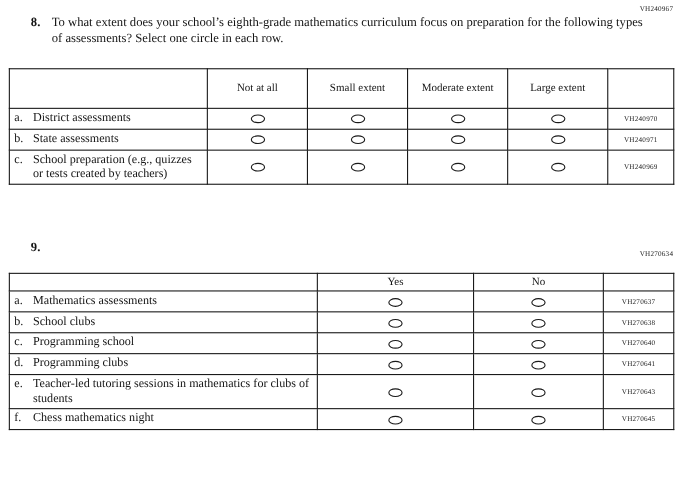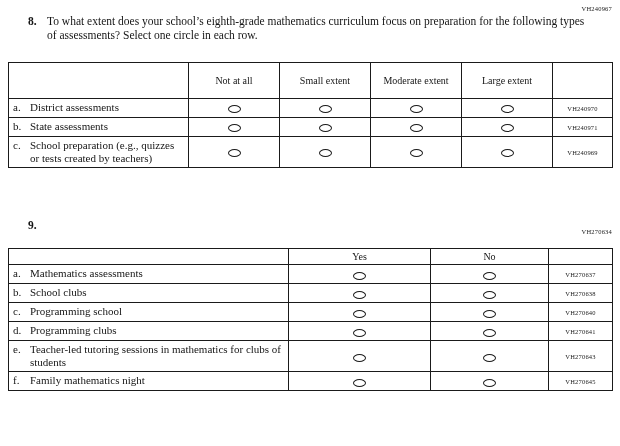--- a/index.html
+++ b/index.html
@@ -240,21 +240,21 @@
             </div>
           </td>
           <td class="answer-cell"><span class="oval"></span></td>
           <td class="answer-cell"><span class="oval"></span></td>
           <td class="code-cell">VH270643</td>
         </tr>
         <tr>
           <td class="label-cell">
             <div class="label-inner">
               <span class="row-letter">f.</span>
-              <span>Family mathematics night</span>
+              <span>Chess mathematics night</span>
             </div>
           </td>
           <td class="answer-cell"><span class="oval"></span></td>
           <td class="answer-cell"><span class="oval"></span></td>
           <td class="code-cell">VH270645</td>
         </tr>
       </tbody>
     </table>
 
 </div>

